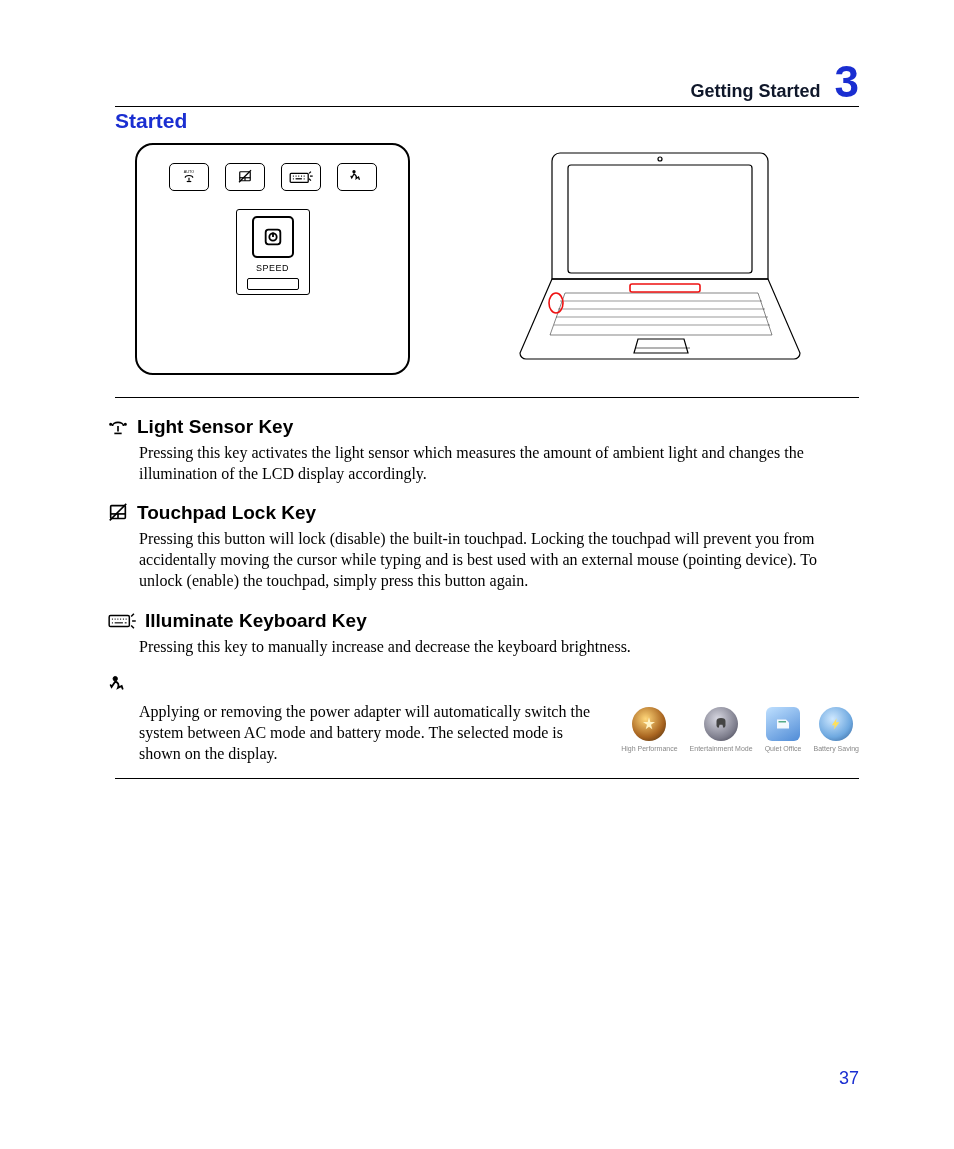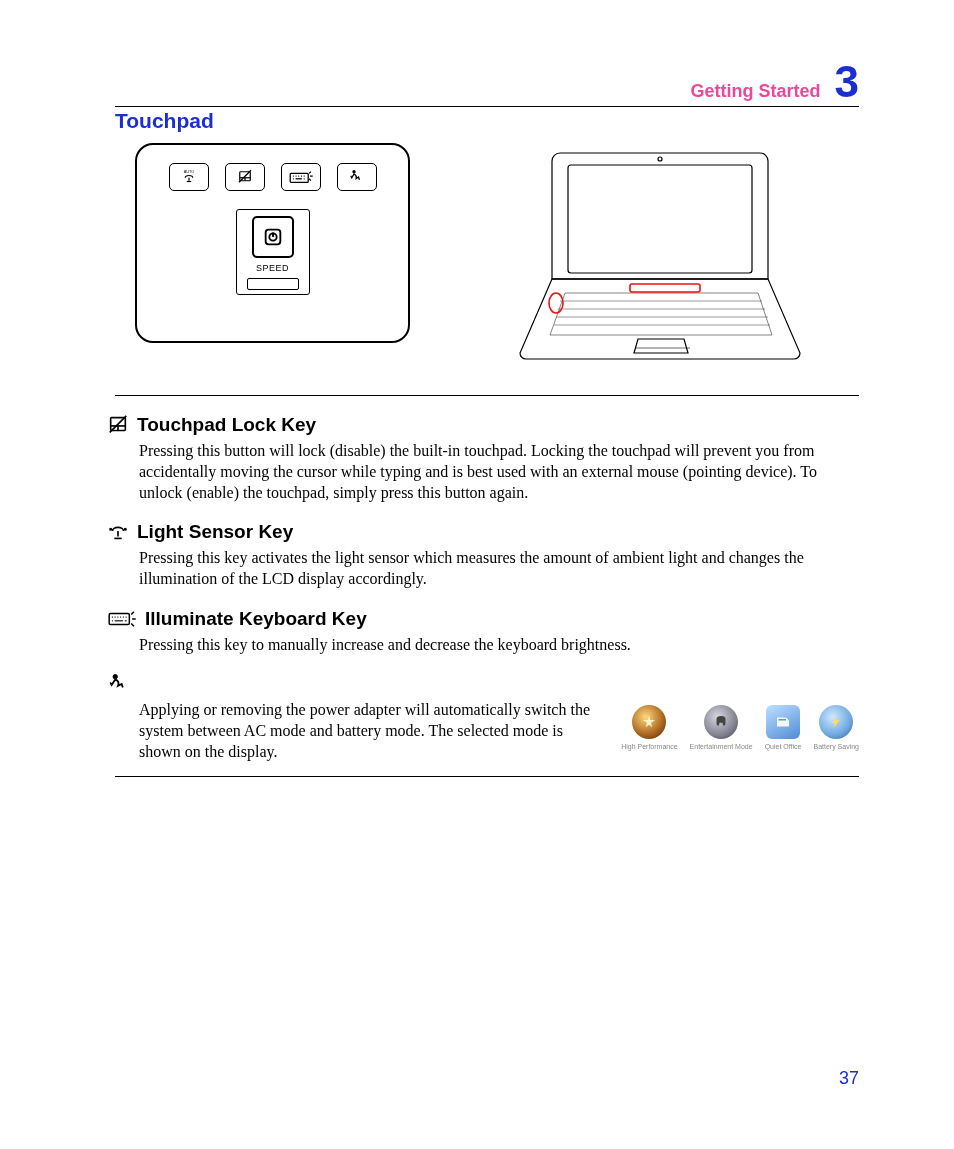--- a/index.html
+++ b/index.html
@@ -20,21 +20,21 @@
     align-items: baseline;
     justify-content: flex-end;
     gap: 14px;
     border-bottom: 1.5px solid #000;
     padding-bottom: 2px;
   }
   h1,h2,h3 { font-family: Helvetica, Arial, sans-serif; }
   .chapter-title {
     font-family: Helvetica, Arial, sans-serif;
     font-weight: bold;
-    color: #ec4899;
+    color: #0f172a;
     font-size: 18px;
   }
   .chapter-number {
     font-family: Helvetica, Arial, sans-serif;
     font-weight: bold;
     color: #1a2ed1;
     font-size: 44px;
     line-height: 1;
   }
   h1.section {
@@ -47,21 +47,21 @@
     color: #1a2ed1;
   }
   .figure-row {
     display: flex;
     gap: 100px;
     align-items: flex-start;
     margin: 10px 0 22px 20px;
   }
   .control-panel {
     width: 275px;
-    height: 200px;
+    height: 232px;
     border: 2px solid #000;
     border-radius: 18px;
     padding: 18px 20px;
     box-sizing: border-box;
     display: flex;
     flex-direction: column;
     align-items: center;
     gap: 18px;
   }
   .button-row {
@@ -132,21 +132,21 @@
 </style>
 </head>
 <body>
 
 <div class="page">
   <div class="header-row">
     <span class="chapter-title">Getting Started</span>
     <span class="chapter-number">3</span>
   </div>
 
-  <h2 class="subsection">Touchpad</h2>
+  <h2 class="subsection">Started</h2>
 
   <div class="figure-row">
 
     <div class="control-panel">
       <div class="button-row">
         <div class="hw-btn">
           <svg viewBox="0 0 24 24" width="22" height="18" stroke="#000" fill="none" stroke-width="1.6">
             <text x="12" y="6" font-size="5" font-family="Helvetica" text-anchor="middle" fill="#000" stroke="none">AUTO</text>
             <path d="M7 13 A5 3 0 0 1 17 13"></path>
             <line x1="12" y1="13" x2="12" y2="17"></line>
@@ -222,42 +222,42 @@
       <path d="M128 196 h46 l4 14 h-54 z"></path>
       <line x1="126" y1="205" x2="180" y2="205" stroke-width="0.6"></line>
     </svg>
   </div>
 
   <hr class="rule">
 
   <div class="item-block">
     <div class="item-head">
       <svg class="ico" viewBox="0 0 24 24" stroke="#000" fill="none" stroke-width="1.8">
-        <rect x="4" y="4" width="16" height="14" rx="1"></rect>
-        <line x1="4" y1="13" x2="20" y2="13"></line>
-        <line x1="12" y1="13" x2="12" y2="18"></line>
-        <line x1="3" y1="20" x2="21" y2="2"></line>
-      </svg>
-      <span>Touchpad Lock Key</span>
-    </div>
-    <div class="item-body">Pressing this button will lock (disable) the built-in touchpad. Locking the touchpad will prevent you from accidentally moving the cursor while typing and is best used with an external mouse (pointing device). To unlock (enable) the touchpad, simply press this button again.</div>
-  </div>
-
-  <div class="item-block">
-    <div class="item-head">
-      <svg class="ico" viewBox="0 0 24 24" stroke="#000" fill="none" stroke-width="1.8">
         <path d="M6 11 A6 4 0 0 1 18 11"></path>
         <line x1="12" y1="11" x2="12" y2="17"></line>
         <path d="M8 19 h8"></path>
         <circle cx="4" cy="9" r="0.8" fill="#000"></circle>
           <circle cx="20" cy="9" r="0.8" fill="#000"></circle>
       </svg>
       <span>Light Sensor Key</span>
     </div>
     <div class="item-body">Pressing this key activates the light sensor which measures the amount of ambient light and changes the illumination of the LCD display accordingly.</div>
+  </div>
+
+  <div class="item-block">
+    <div class="item-head">
+      <svg class="ico" viewBox="0 0 24 24" stroke="#000" fill="none" stroke-width="1.8">
+        <rect x="4" y="4" width="16" height="14" rx="1"></rect>
+        <line x1="4" y1="13" x2="20" y2="13"></line>
+        <line x1="12" y1="13" x2="12" y2="18"></line>
+        <line x1="3" y1="20" x2="21" y2="2"></line>
+      </svg>
+      <span>Touchpad Lock Key</span>
+    </div>
+    <div class="item-body">Pressing this button will lock (disable) the built-in touchpad. Locking the touchpad will prevent you from accidentally moving the cursor while typing and is best used with an external mouse (pointing device). To unlock (enable) the touchpad, simply press this button again.</div>
   </div>
 
   <div class="item-block">
     <div class="item-head">
       <svg class="ico" style="width:30px" viewBox="0 0 32 24" stroke="#000" fill="none" stroke-width="1.6">
         <rect x="2" y="6" width="22" height="12" rx="1.5"></rect>
         <g stroke-width="1.2">
           <line x1="5" y1="10" x2="6" y2="10"></line>
             <line x1="8" y1="10" x2="9" y2="10"></line>
             <line x1="11" y1="10" x2="12" y2="10"></line>

